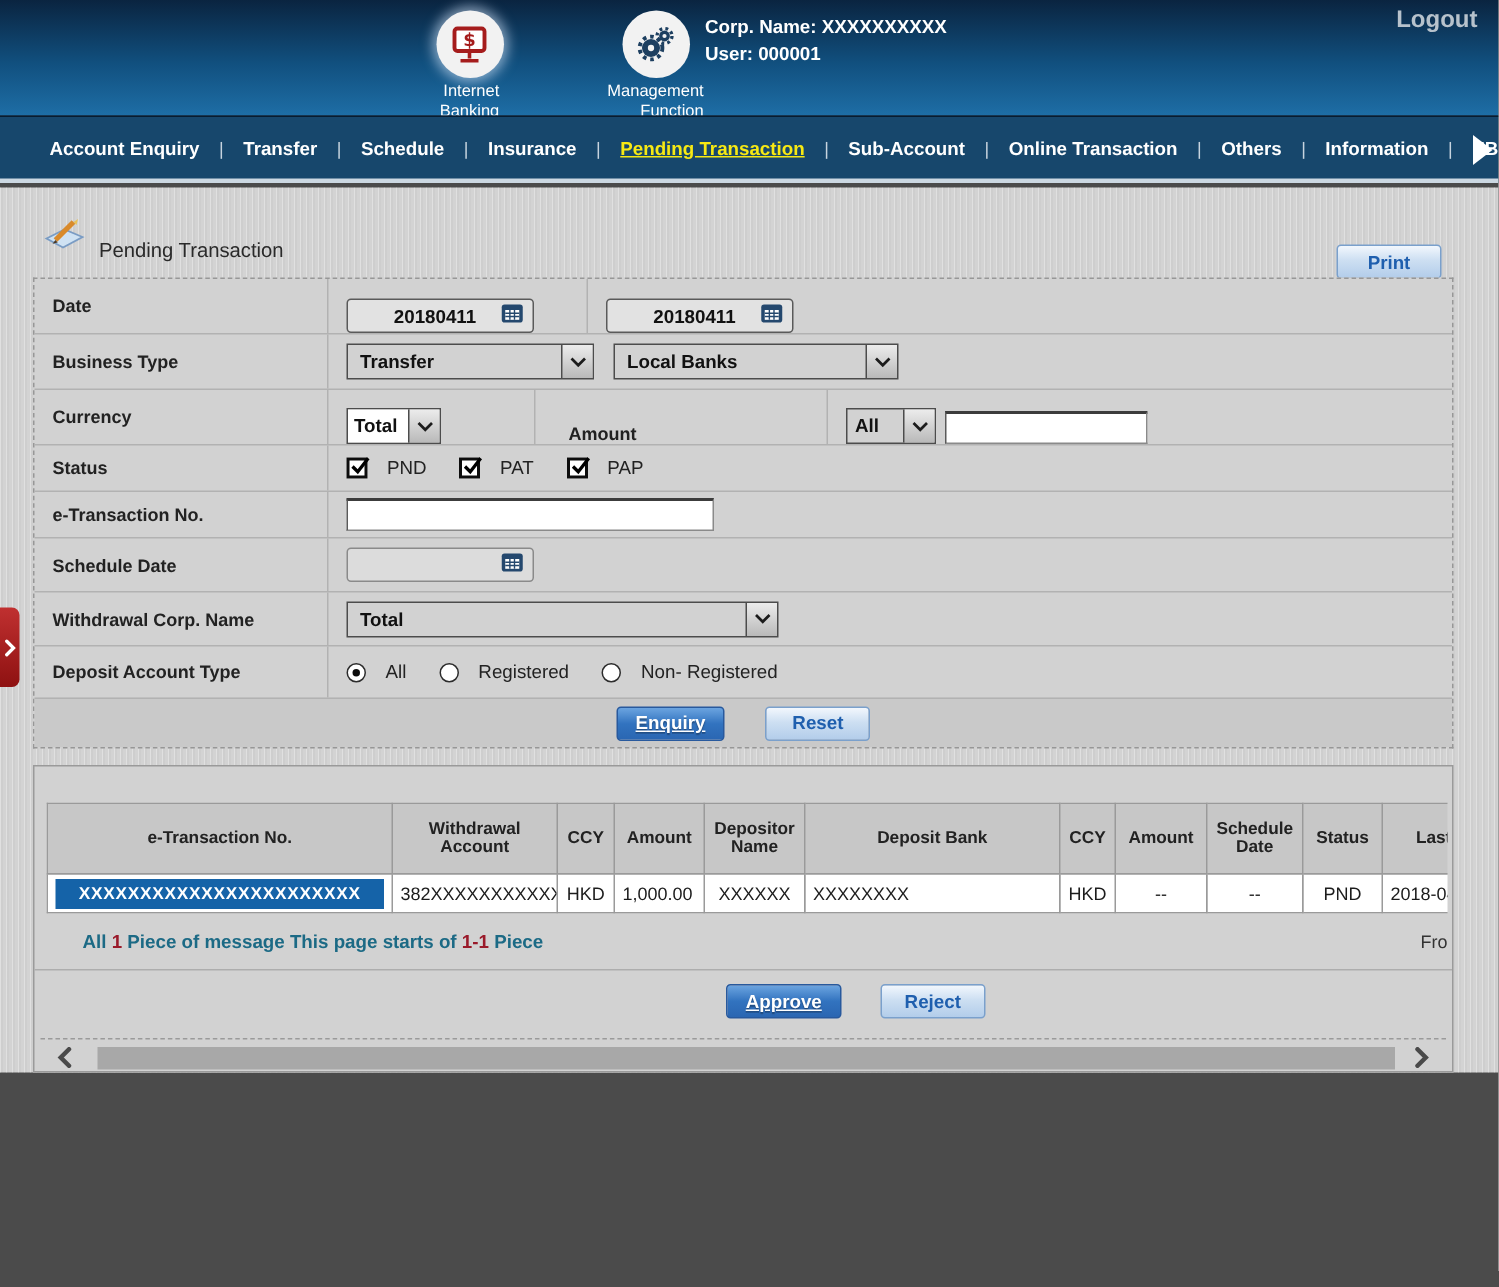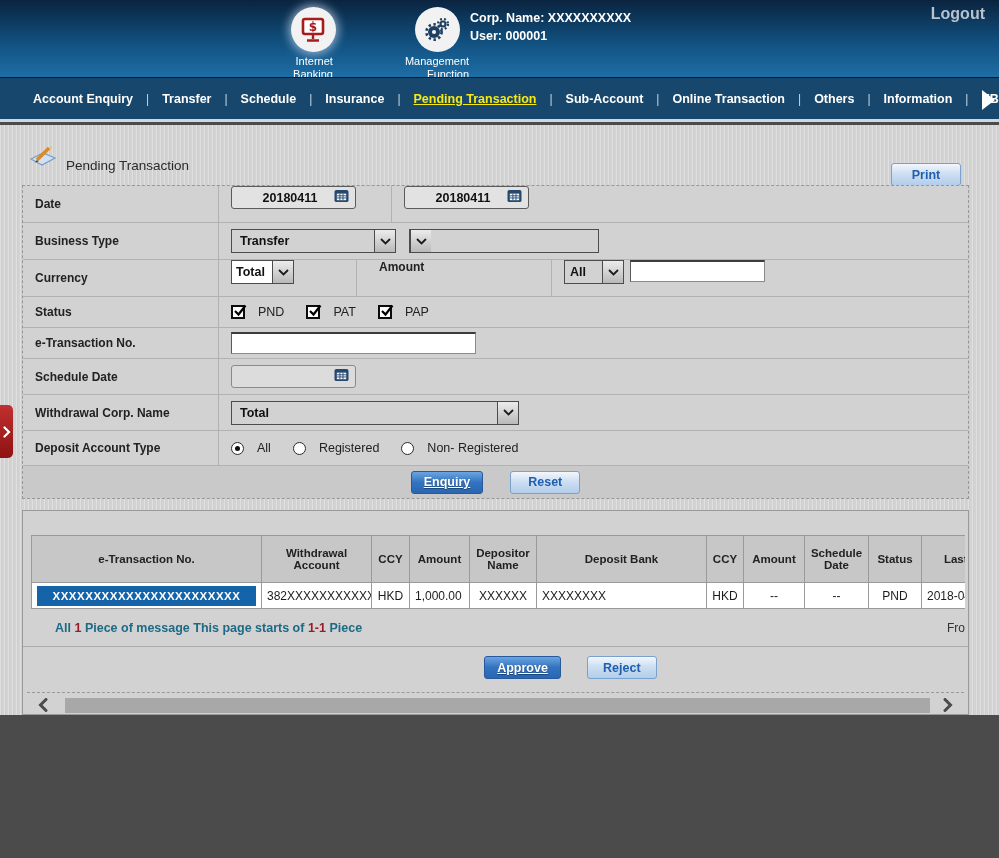--- a/index.html
+++ b/index.html
@@ -79,21 +79,21 @@
   .form-panel {
     position: absolute; left: 22px; top: 60px; width: 947px;
     background: #d2d2d2; border: 1px dashed #979797;
   }
   .form-row { display: flex; align-items: stretch; border-bottom: 1px solid #b2b2b2; }
   .form-label {
     flex: 0 0 196px; padding-left: 12px; font-weight: bold; font-size: 12px; color: #222;
     display: flex; align-items: center; border-right: 1px solid #b2b2b2;
   }
   .form-field { flex: 1; display: flex; align-items: center; padding-left: 12px; gap: 8px; }
-  .cell { display: flex; align-items: flex-start; padding-left: 12px; }
+  .cell { display: flex; align-items: flex-end; padding-left: 12px; }
   .cell.bl { border-left: 1px solid #b2b2b2; }
   .inner-label { font-weight: bold; font-size: 12px; color: #222; }
 
   .input-date {
     width: 125px; height: 23px; border: 1px solid #5a5a5a; border-radius: 3px;
     background: #e2e2e2; display: flex; align-items: center;
     font-weight: bold; font-size: 12.5px; color: #111; padding: 0 6px 0 14px; cursor: text;
   }
   .input-date .dval { flex: 1; text-align: center; }
 
@@ -280,20 +280,21 @@
       <div class="form-field">
         <div class="sel" style="width:165px">
           <span class="txt">Transfer</span>
           <span class="arr">
               <svg width="11" height="7" viewBox="0 0 11 7">
                 <polyline points="1,1 5.5,5.5 10,1" fill="none" stroke="#1c1c1c" stroke-width="1.8"></polyline>
               </svg>
             </span>
         </div>
         <div class="sel" style="width:190px;margin-left:5px">
+          <span class="txt">Local Banks</span>
           <span class="arr">
               <svg width="11" height="7" viewBox="0 0 11 7">
                 <polyline points="1,1 5.5,5.5 10,1" fill="none" stroke="#1c1c1c" stroke-width="1.8"></polyline>
               </svg>
             </span>
         </div>
       </div>
     </div>
 
     <div class="form-row" style="height:37px">

